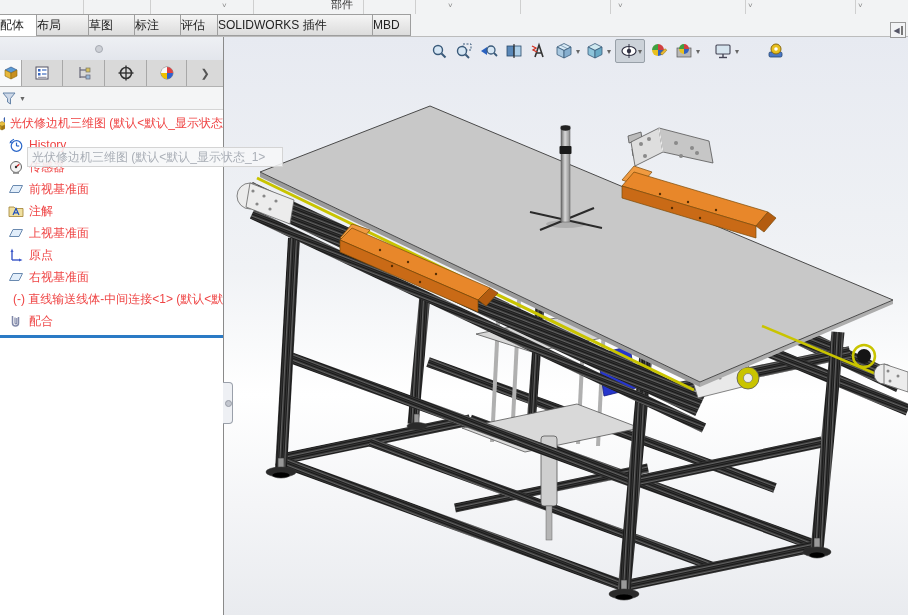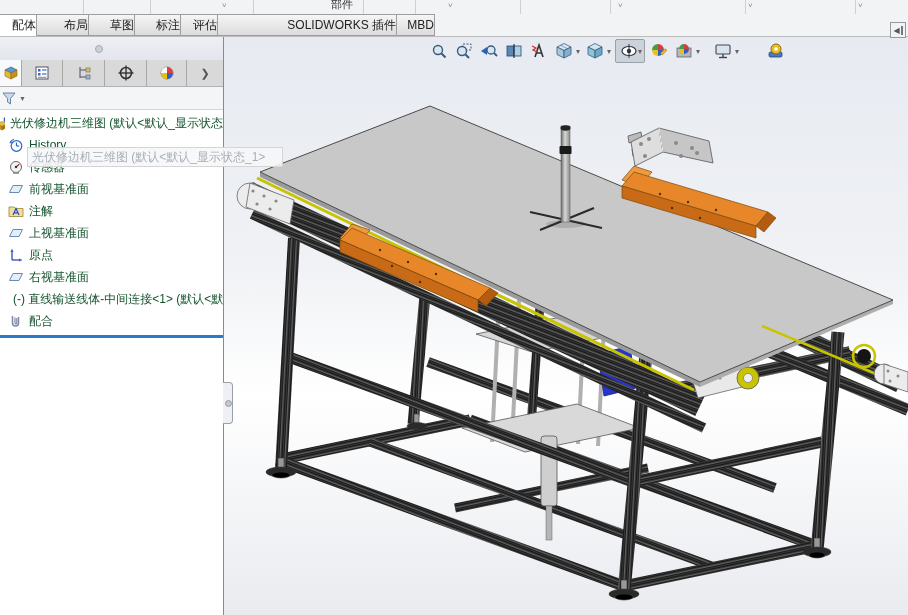--- a/index.html
+++ b/index.html
@@ -7,41 +7,41 @@
        font-family:"Liberation Sans","DejaVu Sans",sans-serif;font-size:12px;background:#fff;
        -webkit-font-smoothing:antialiased}
   
   .topstrip{position:absolute;left:0;top:0;width:908px;height:14px;background:#f2f3f4;z-index:30}
   .topstrip .vsep{position:absolute;top:0;width:1px;height:14px;background:#cfcfcf}
   .topstrip .partial-label{position:absolute;left:331px;top:-3px;font-size:11px;color:#333;white-space:nowrap}
   .topstrip .caret{position:absolute;top:1px;font-size:8px;color:#888}
   
   .tabbar{position:absolute;left:0;top:14px;width:908px;height:22px;background:#f2f3f4;
           border-bottom:1px solid #bcbcbc;z-index:30;display:flex}
-  .rtab{box-sizing:border-box;height:22px;line-height:20px;text-align:right;color:#222;
+  .rtab{box-sizing:border-box;height:22px;line-height:20px;text-align:left;color:#222;
         background:linear-gradient(#f5f5f5,#dcdcdc);border:1px solid #9e9e9e;margin-left:-1px;
         white-space:nowrap;overflow:hidden;cursor:default}
   .rtab.active{background:#fff;border-bottom-color:#fff}
   
   .panel{position:absolute;left:0;top:36px;width:223px;height:579px;background:#fff;
          border-right:1px solid #8a8a8a;z-index:20;display:flex;flex-direction:column}
   .panel-top{height:24px;background:linear-gradient(#eef0f4,#e3e6ec);position:relative}
   .panel-top .grip{position:absolute;left:95px;top:9px;width:6px;height:6px;border-radius:50%;
                    background:#cdd0d6;border:1px solid #a6aab2}
   .ptabs{height:26px;background:#d9d9d9;display:flex;border-bottom:1px solid #b2b2b2}
   .ptab{box-sizing:border-box;border-right:1px solid #a8a8a8;display:flex;align-items:center;
         justify-content:center;background:#d9d9d9}
   .ptab.active{background:#f8f9fa}
   .ptab.more{border-right:none;color:#555;font-size:11px}
   .filter-row{height:22px;background:#f4f5f6;border-bottom:1px solid #d5d5d5;display:flex;
               align-items:center;padding-left:2px;gap:2px}
   .filter-row .fcaret{font-size:7px;color:#666}
   .tree{flex:0 0 auto;background:#fff;padding-top:2px}
   .trow{height:22px;display:flex;align-items:center;gap:5px;padding-left:8px;white-space:nowrap;
-        overflow:hidden;color:#14532d}
+        overflow:hidden;color:#ef4444}
   .trow.root{padding-left:0}
   .trow.root svg{margin-left:-5px}
   .rollback{height:3px;background:#2a7ac5;margin-top:3px;box-shadow:0 1px 0 #9cc4e4}
   .panel-rest{flex:1;background:#fff}
   .splitter{position:absolute;left:223px;top:382px;width:9px;height:40px;background:#eef0f4;
             border:1px solid #9aa0aa;border-left:none;border-radius:0 4px 4px 0;z-index:21}
   .splitter .dot{position:absolute;left:2px;top:17px;width:5px;height:5px;border-radius:50%;
                  background:#c3c7cf;border:1px solid #979ca6}
   
   .viewport{position:absolute;left:223px;top:36px;width:685px;height:579px;
@@ -92,21 +92,21 @@
   <div class="rtab active" style="width:38px">
     <span>配体</span></div>
   <div class="rtab" style="width:53px">
     <span>布局</span></div>
   <div class="rtab" style="width:47px">
     <span>草图</span></div>
   <div class="rtab" style="width:47px">
     <span>标注</span></div>
   <div class="rtab" style="width:38px">
     <span>评估</span></div>
-  <div class="rtab" style="width:180px">
+  <div class="rtab" style="width:156px">
     <span>SOLIDWORKS 插件</span></div>
   <div class="rtab" style="width:39px">
     <span>MBD</span></div>
 </div>
 
 <div class="taskpane-btn">
   <span>◀</span>
   <span class="bar"></span>
 </div>
 

